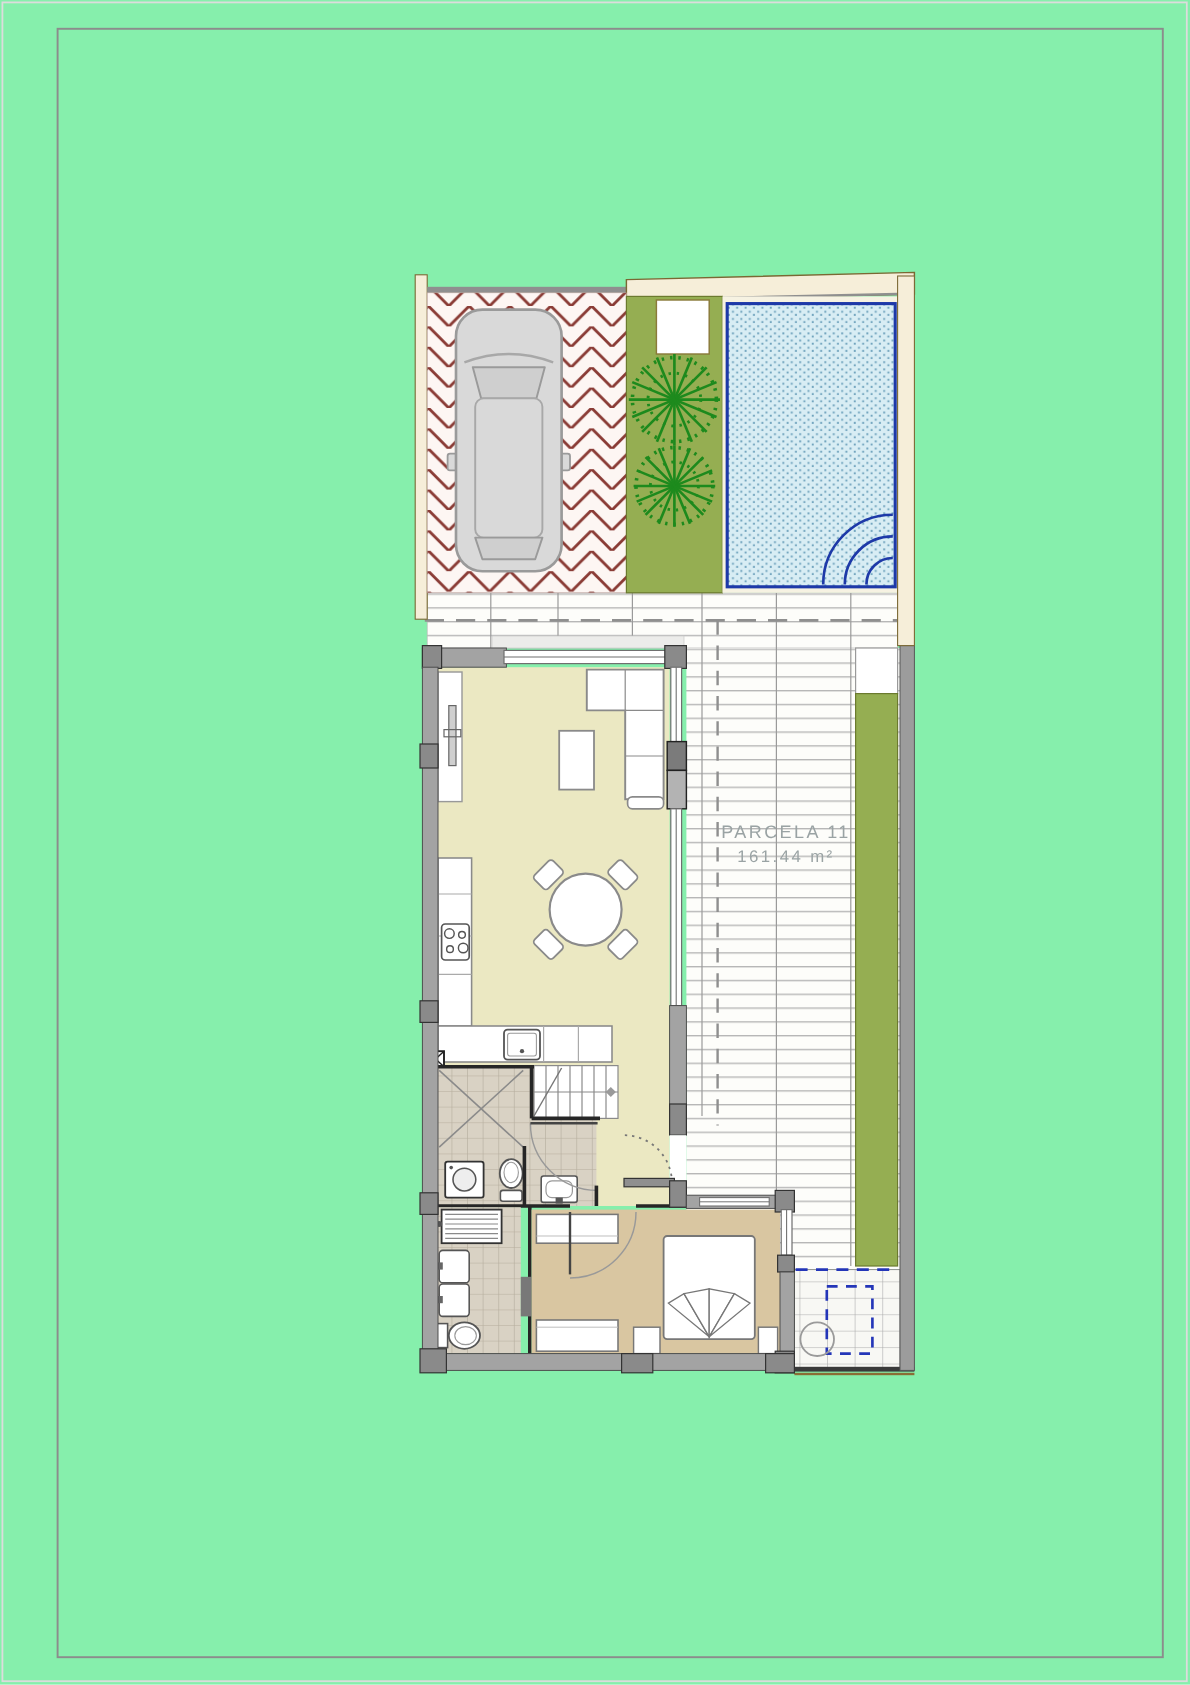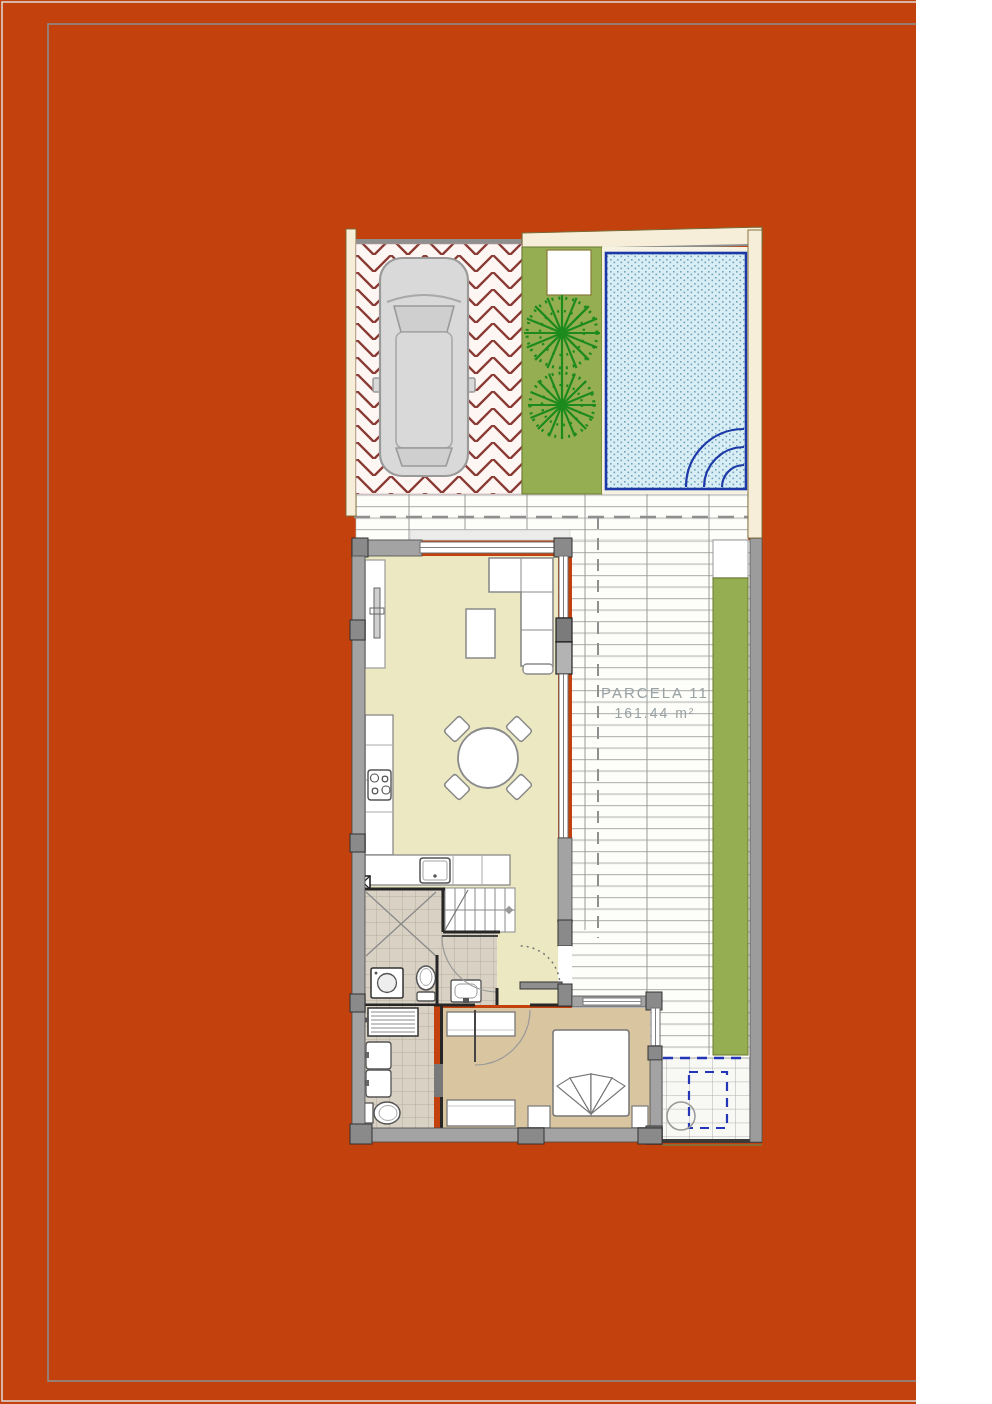--- a/index.html
+++ b/index.html
@@ -1,16 +1,16 @@
 <!DOCTYPE html>
 <html><head>
 <meta charset="utf-8">
 <style>
   html,body{margin:0;padding:0;background:#ffffff;}
-  .page{position:relative;width:916px;height:1404px;background:#c2410c;overflow:hidden;
+  .page{position:relative;width:992px;height:1404px;background:#86efac;overflow:hidden;
         font-family:"Liberation Sans", sans-serif;}
   .page svg{position:absolute;left:0;top:0;}
   text.parcel{fill:#9aa3a4;letter-spacing:2px;font-family:"Liberation Sans", sans-serif;}
 </style>
 </head>
 <body>
 
 <div class="page">
 <svg width="992" height="1404" viewBox="0 0 992 1404">
   <defs>

